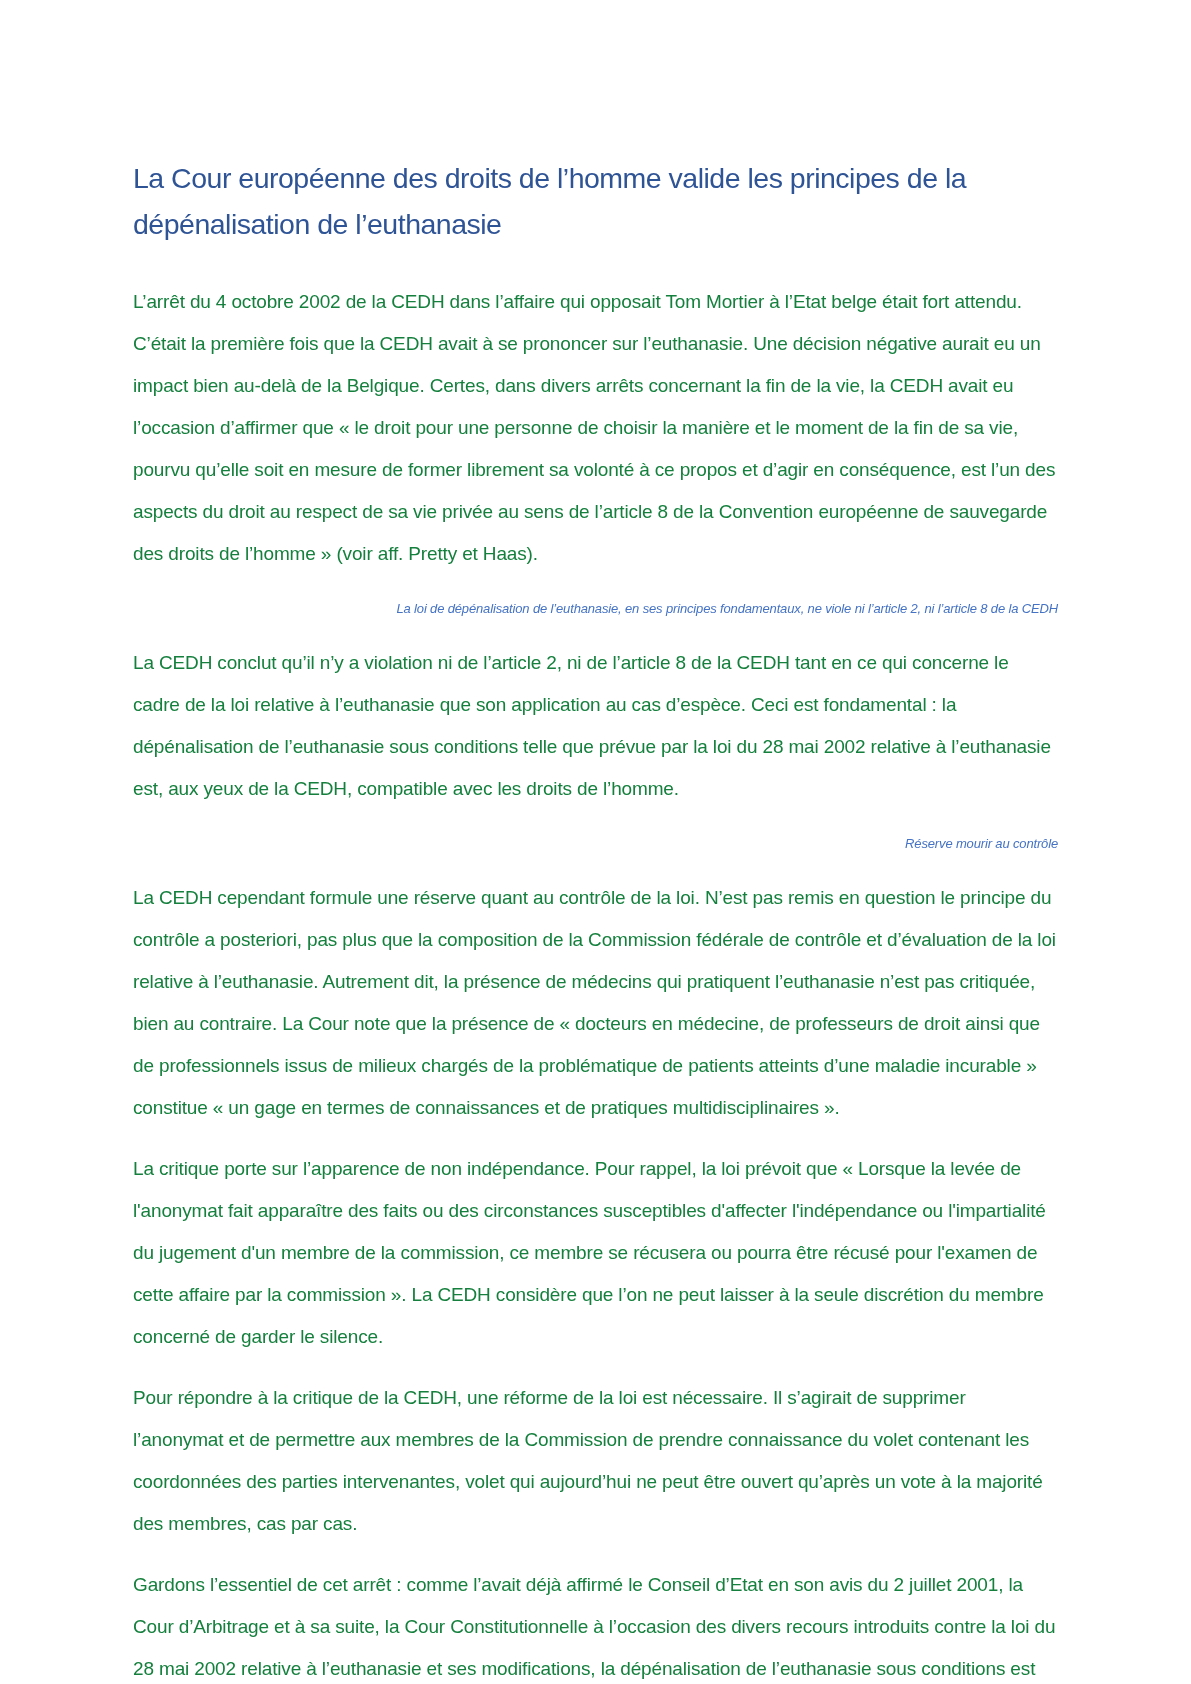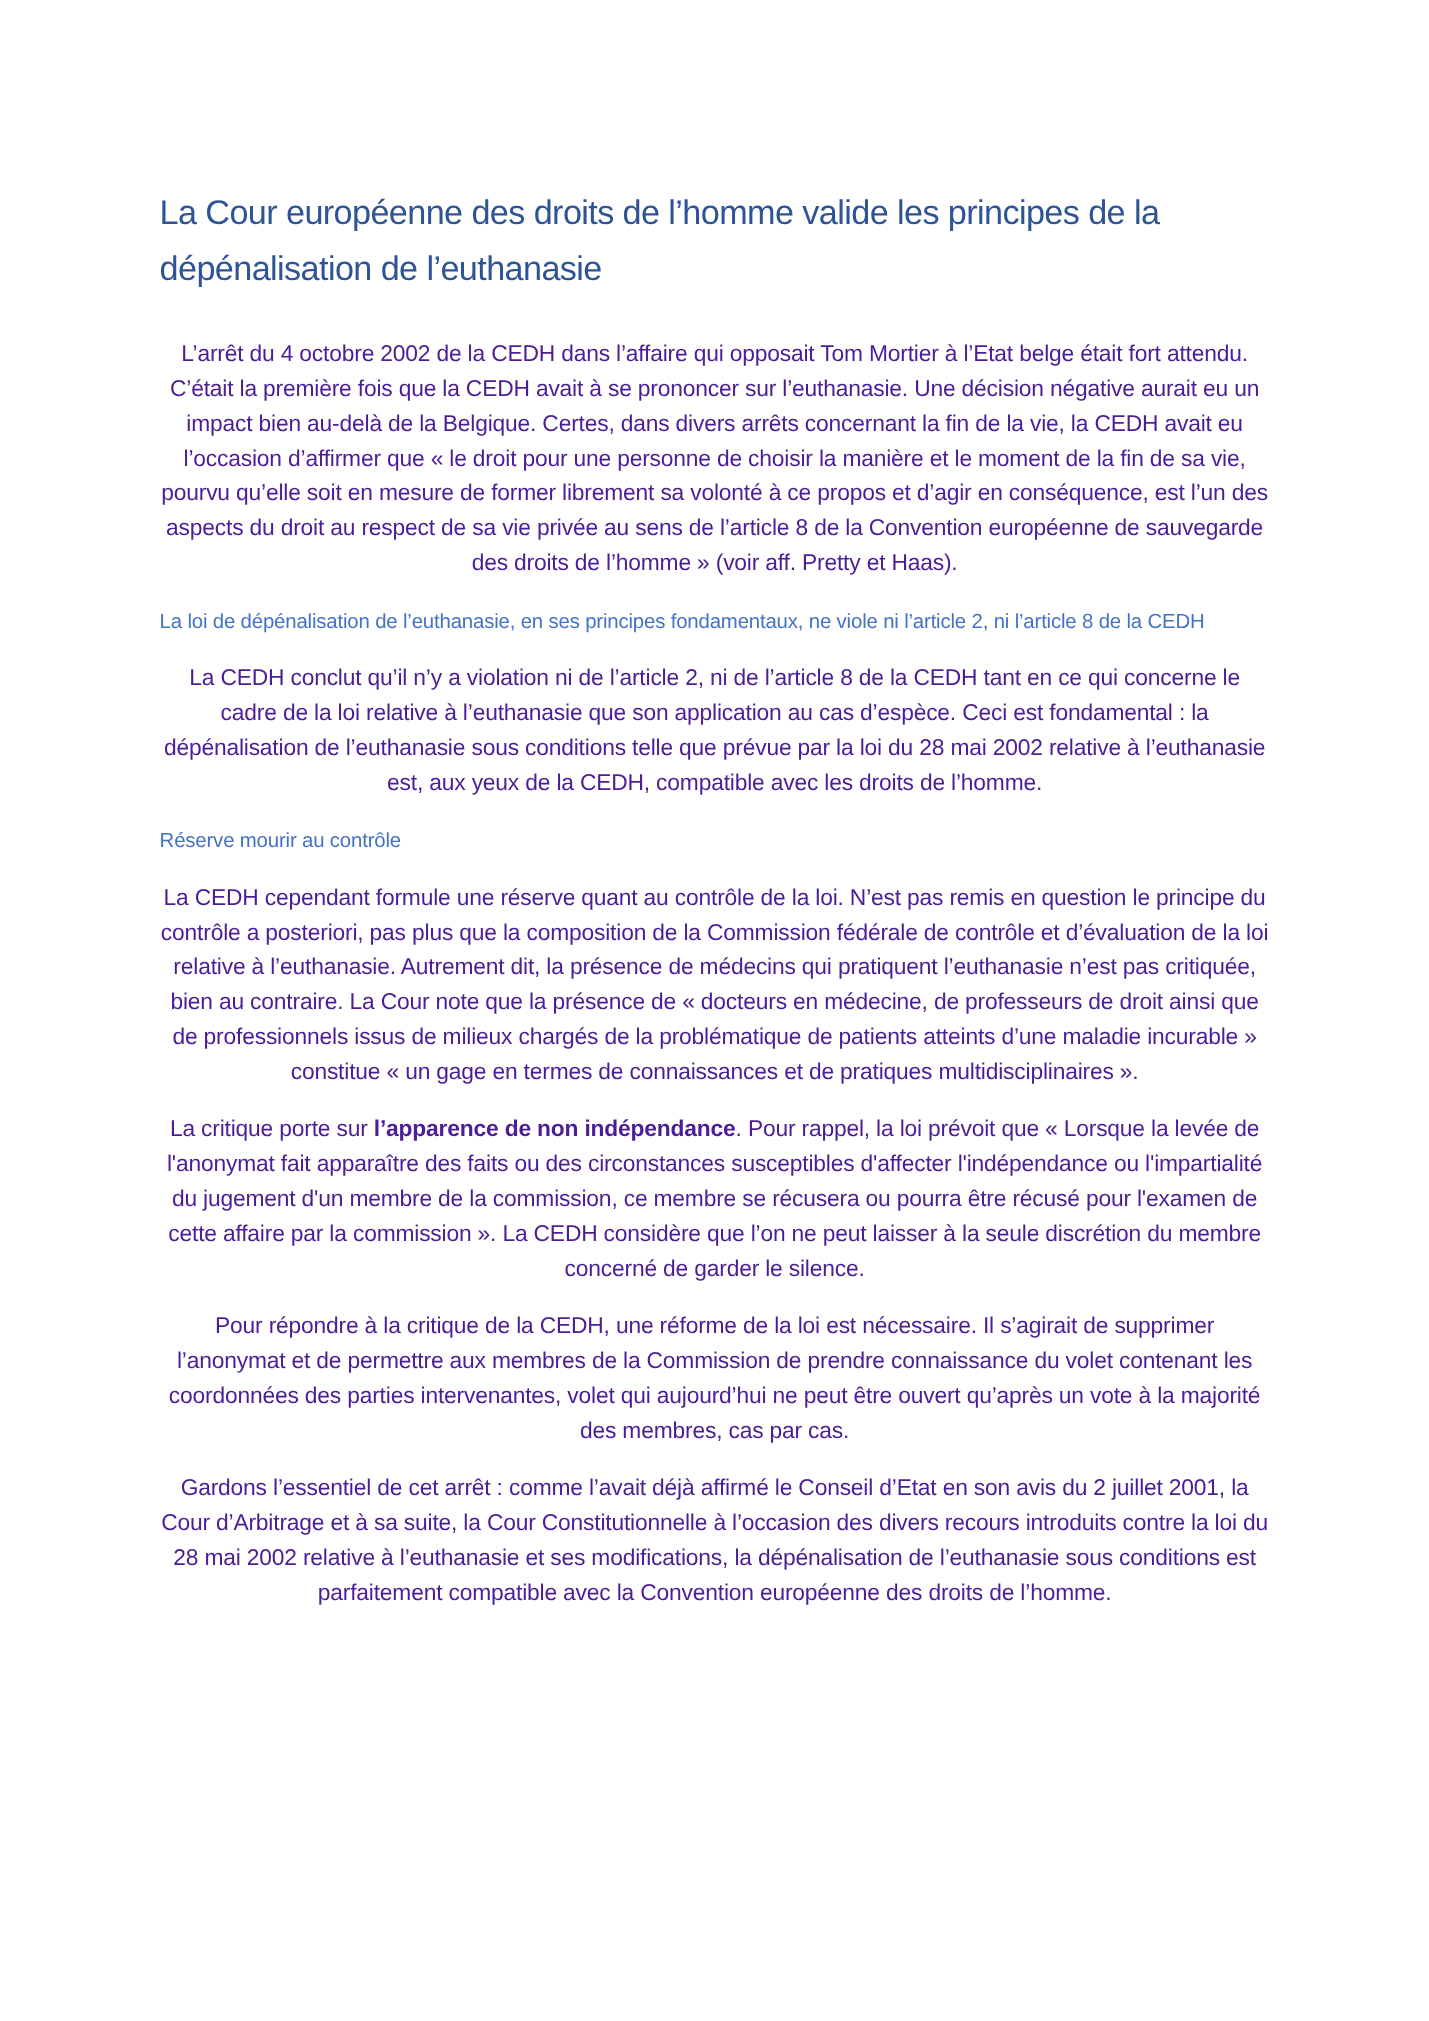--- a/index.html
+++ b/index.html
@@ -24,37 +24,38 @@
   h1.doc-title {
     font-size: 28.5px;
     line-height: 46px;
     font-weight: 400;
     letter-spacing: -0.5px;
     color: #2F5496;
     margin: 0 0 34px 0;
   }
   .blocks p.paragraph {
     font-size: 19px;
+    line-height: 42px;
+    letter-spacing: -0.15px;
+    font-weight: 400;
+    color: #15803d;
+    margin: 0 0 19px 0;
+  }
+  .blocks p.paragraph strong {
+    font-weight: 400;
+  }
+  .blocks h2.subheading {
+    font-size: 13px;
     line-height: 29px;
     letter-spacing: -0.15px;
     font-weight: 400;
-    color: #4c1d95;
-    margin: 0 0 19px 0;
-    text-align: center;
-  }
-  .blocks p.paragraph strong {
-    font-weight: 700;
-  }
-  .blocks h2.subheading {
-    font-size: 17px;
-    line-height: 29px;
-    letter-spacing: -0.15px;
-    font-weight: 400;
+    font-style: italic;
     color: #4472C4;
     margin: 4px 0 19px 0;
+    text-align: right;
   }
 </style>
 </head>
 <body>
 
 <div class="page">
   <h1 class="doc-title">La Cour européenne des droits de l’homme valide les principes de la dépénalisation de l’euthanasie</h1>
   <div class="blocks">
       <p class="paragraph"><span>L’arrêt du 4 octobre 2002 de la CEDH dans l’affaire qui opposait Tom Mortier à l’Etat belge était fort attendu. C’était la première fois que la CEDH avait à se prononcer sur l’euthanasie. Une décision négative aurait eu un impact bien au-delà de la Belgique. Certes, dans divers arrêts concernant la fin de la vie, la CEDH avait eu l’occasion d’affirmer que « le droit pour une personne de choisir la manière et le moment de la fin de sa vie, pourvu qu’elle soit en mesure de former librement sa volonté à ce propos et d’agir en conséquence, est l’un des aspects du droit au respect de sa vie privée au sens de l’article 8 de la Convention européenne de sauvegarde des droits de l’homme » (voir aff. Pretty et Haas).</span></p>
       <h2 class="subheading"><span>La loi de dépénalisation de l’euthanasie, en ses principes fondamentaux, ne viole ni l’article 2, ni l’article 8 de la CEDH</span></h2>

